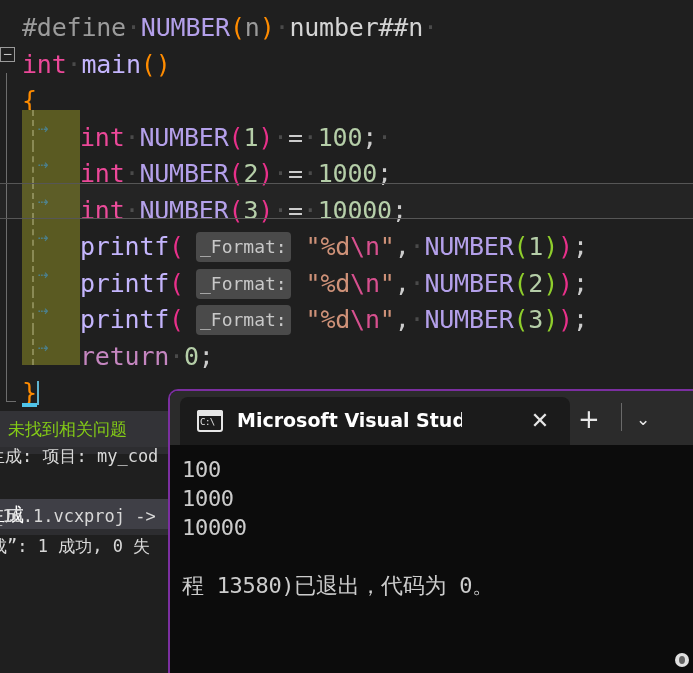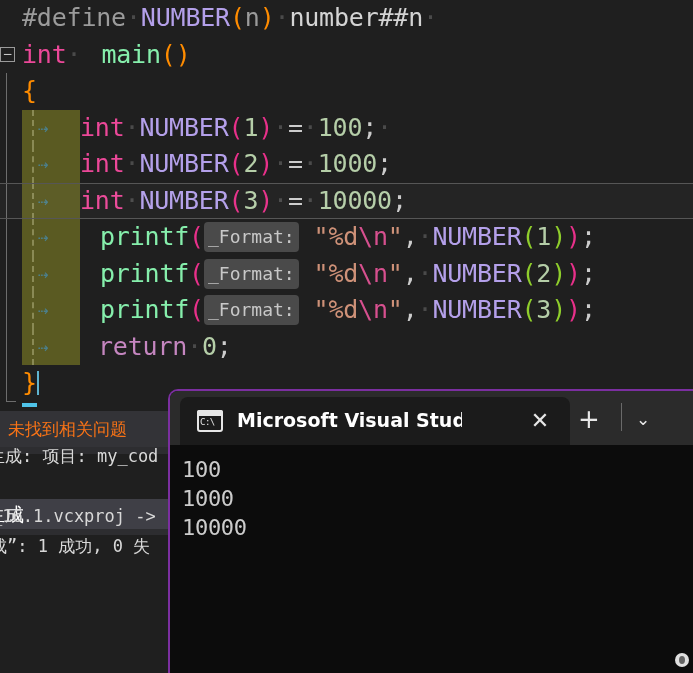--- a/index.html
+++ b/index.html
@@ -34,62 +34,62 @@
   }
   .fold-box{
     position:absolute; left:0px; top:10px; width:15px; height:15px;
     border:1px solid #9a9a9a; color:#cfcfcf; font-size:12px;
     line-height:13px; text-align:center; font-family:"DejaVu Sans", sans-serif;
   }
   .fold-corner{
     position:absolute; left:6px; top:0; width:10px; height:36.5px;
     border-left:1px solid #6d6d6d; border-bottom:1px solid #6d6d6d;
   }
-  .code-text{ position:absolute; left:0; top:0; }
+  .code-text{ position:absolute; left:0; top:10px; }
   .cur-line{
     position:absolute; left:0; right:0; top:0; height:36.5px;
     border-top:1px solid #565656; border-bottom:1px solid #565656;
     background:rgba(255,255,255,0.025); pointer-events:none;
   }
   
   .t-pre   { color:#9b9b9b; }
   .t-macro { color:#b4a0ea; }
   .t-kw    { color:#ec4899; }
-  .t-fn    { color:#86efac;margin-left:20px; }
+  .t-fn    { color:#c4b5fd; }
   .t-num   { color:#b5cea8; }
   .t-strq  { color:#ce9178; }
   .t-esc   { color:#d7508f; }
   .t-punc  { color:#cccccc; }
-  .t-ctl   { color:#c586c0;padding-left:18px; }
+  .t-ctl   { color:#c586c0; }
   .t-br1   { color:#ff8c00; }
   .t-br2   { color:#e8308a; }
   .t-br3   { color:#8fce2c; }
   .t-ws    { color:#4a4a4a; }
   .t-id    { color:#d4d4d4; }
   .hint{
     display:inline-block; background:#4a4a4a; color:#c8c8c8;
     border-radius:4px; padding:4px 4px; font-size:18px;
-    line-height:22px; vertical-align:2px; letter-spacing:0px;
+    line-height:22px; vertical-align:2px; letter-spacing:0px;margin-left:12px;
   }
   .cursor-mark{
     position:absolute; width:15px; height:4px; background:#4fc3e8;
   }
   .caret{
     display:inline-block; width:2px; height:24px; background:#5fb4d0;
     vertical-align:-4px;
   }
 
   
   #leftpanes{
     position:absolute; left:0; top:411px; width:168px; height:262px;
     background:#1f1f1f; overflow:hidden;
   }
   .errlist-row{
     position:absolute; left:0; top:0; width:168px; height:36px;
-    background:#333337; color:#f97316;
+    background:#333337; color:#84cc16;
     font-family:"DejaVu Sans", sans-serif; font-size:17px;
     line-height:36px; padding-left:8px; white-space:nowrap;
   }
   .pane-gap{
     position:absolute; left:0; top:36px; width:168px; height:7px;
     background:#2d2d30;
   }
   .pane-body1{
     position:absolute; left:0; top:43px; width:168px; height:45px;
     background:#1f1f1f;
@@ -235,19 +235,20 @@
     <div class="tab-divider"></div>
     <div class="tab-chevron">⌄</div>
   </div>
 
   <div id="termbody">
     <div id="term-lines">
         <div class="term-line">100</div>
         <div class="term-line">1000</div>
         <div class="term-line">10000</div>
         <div class="term-line term-blank"></div>
+        <div class="term-line">程 13580)已退出，代码为 0。</div>
       </div>
   </div>
 
   <div class="watermark">
     <span class="wm-logo"></span>
   </div>
 </div>
 
 </body></html>

